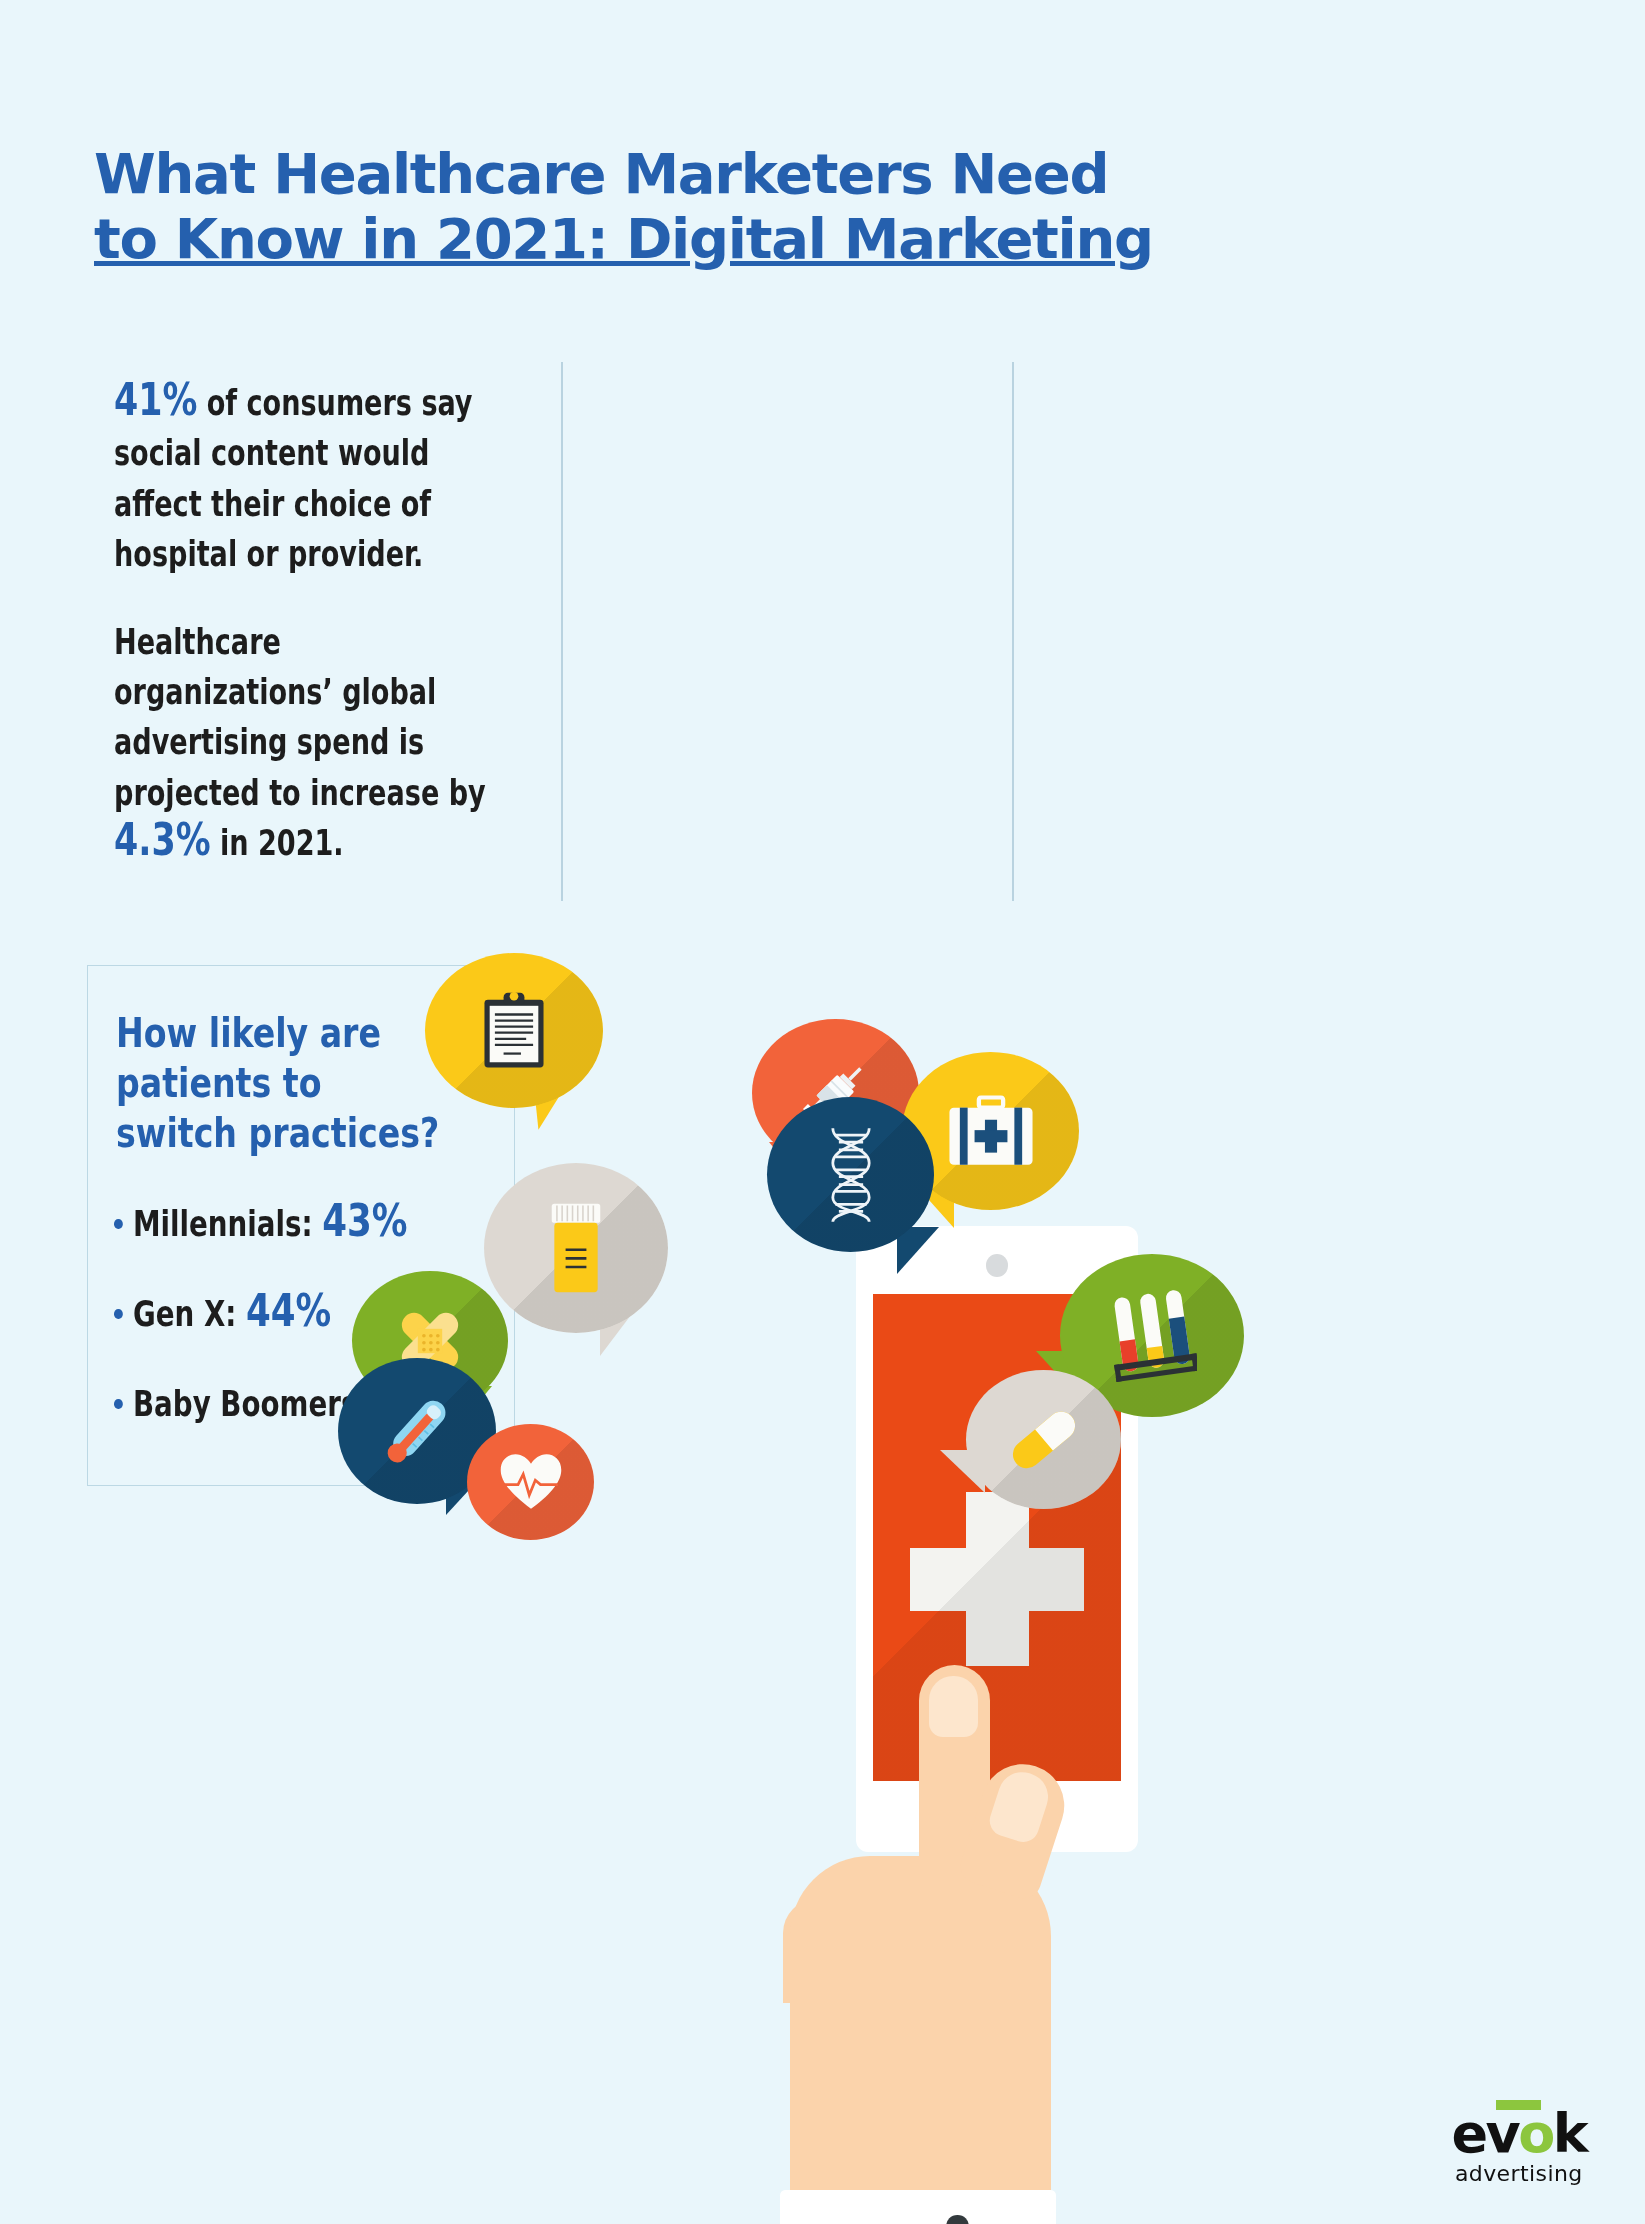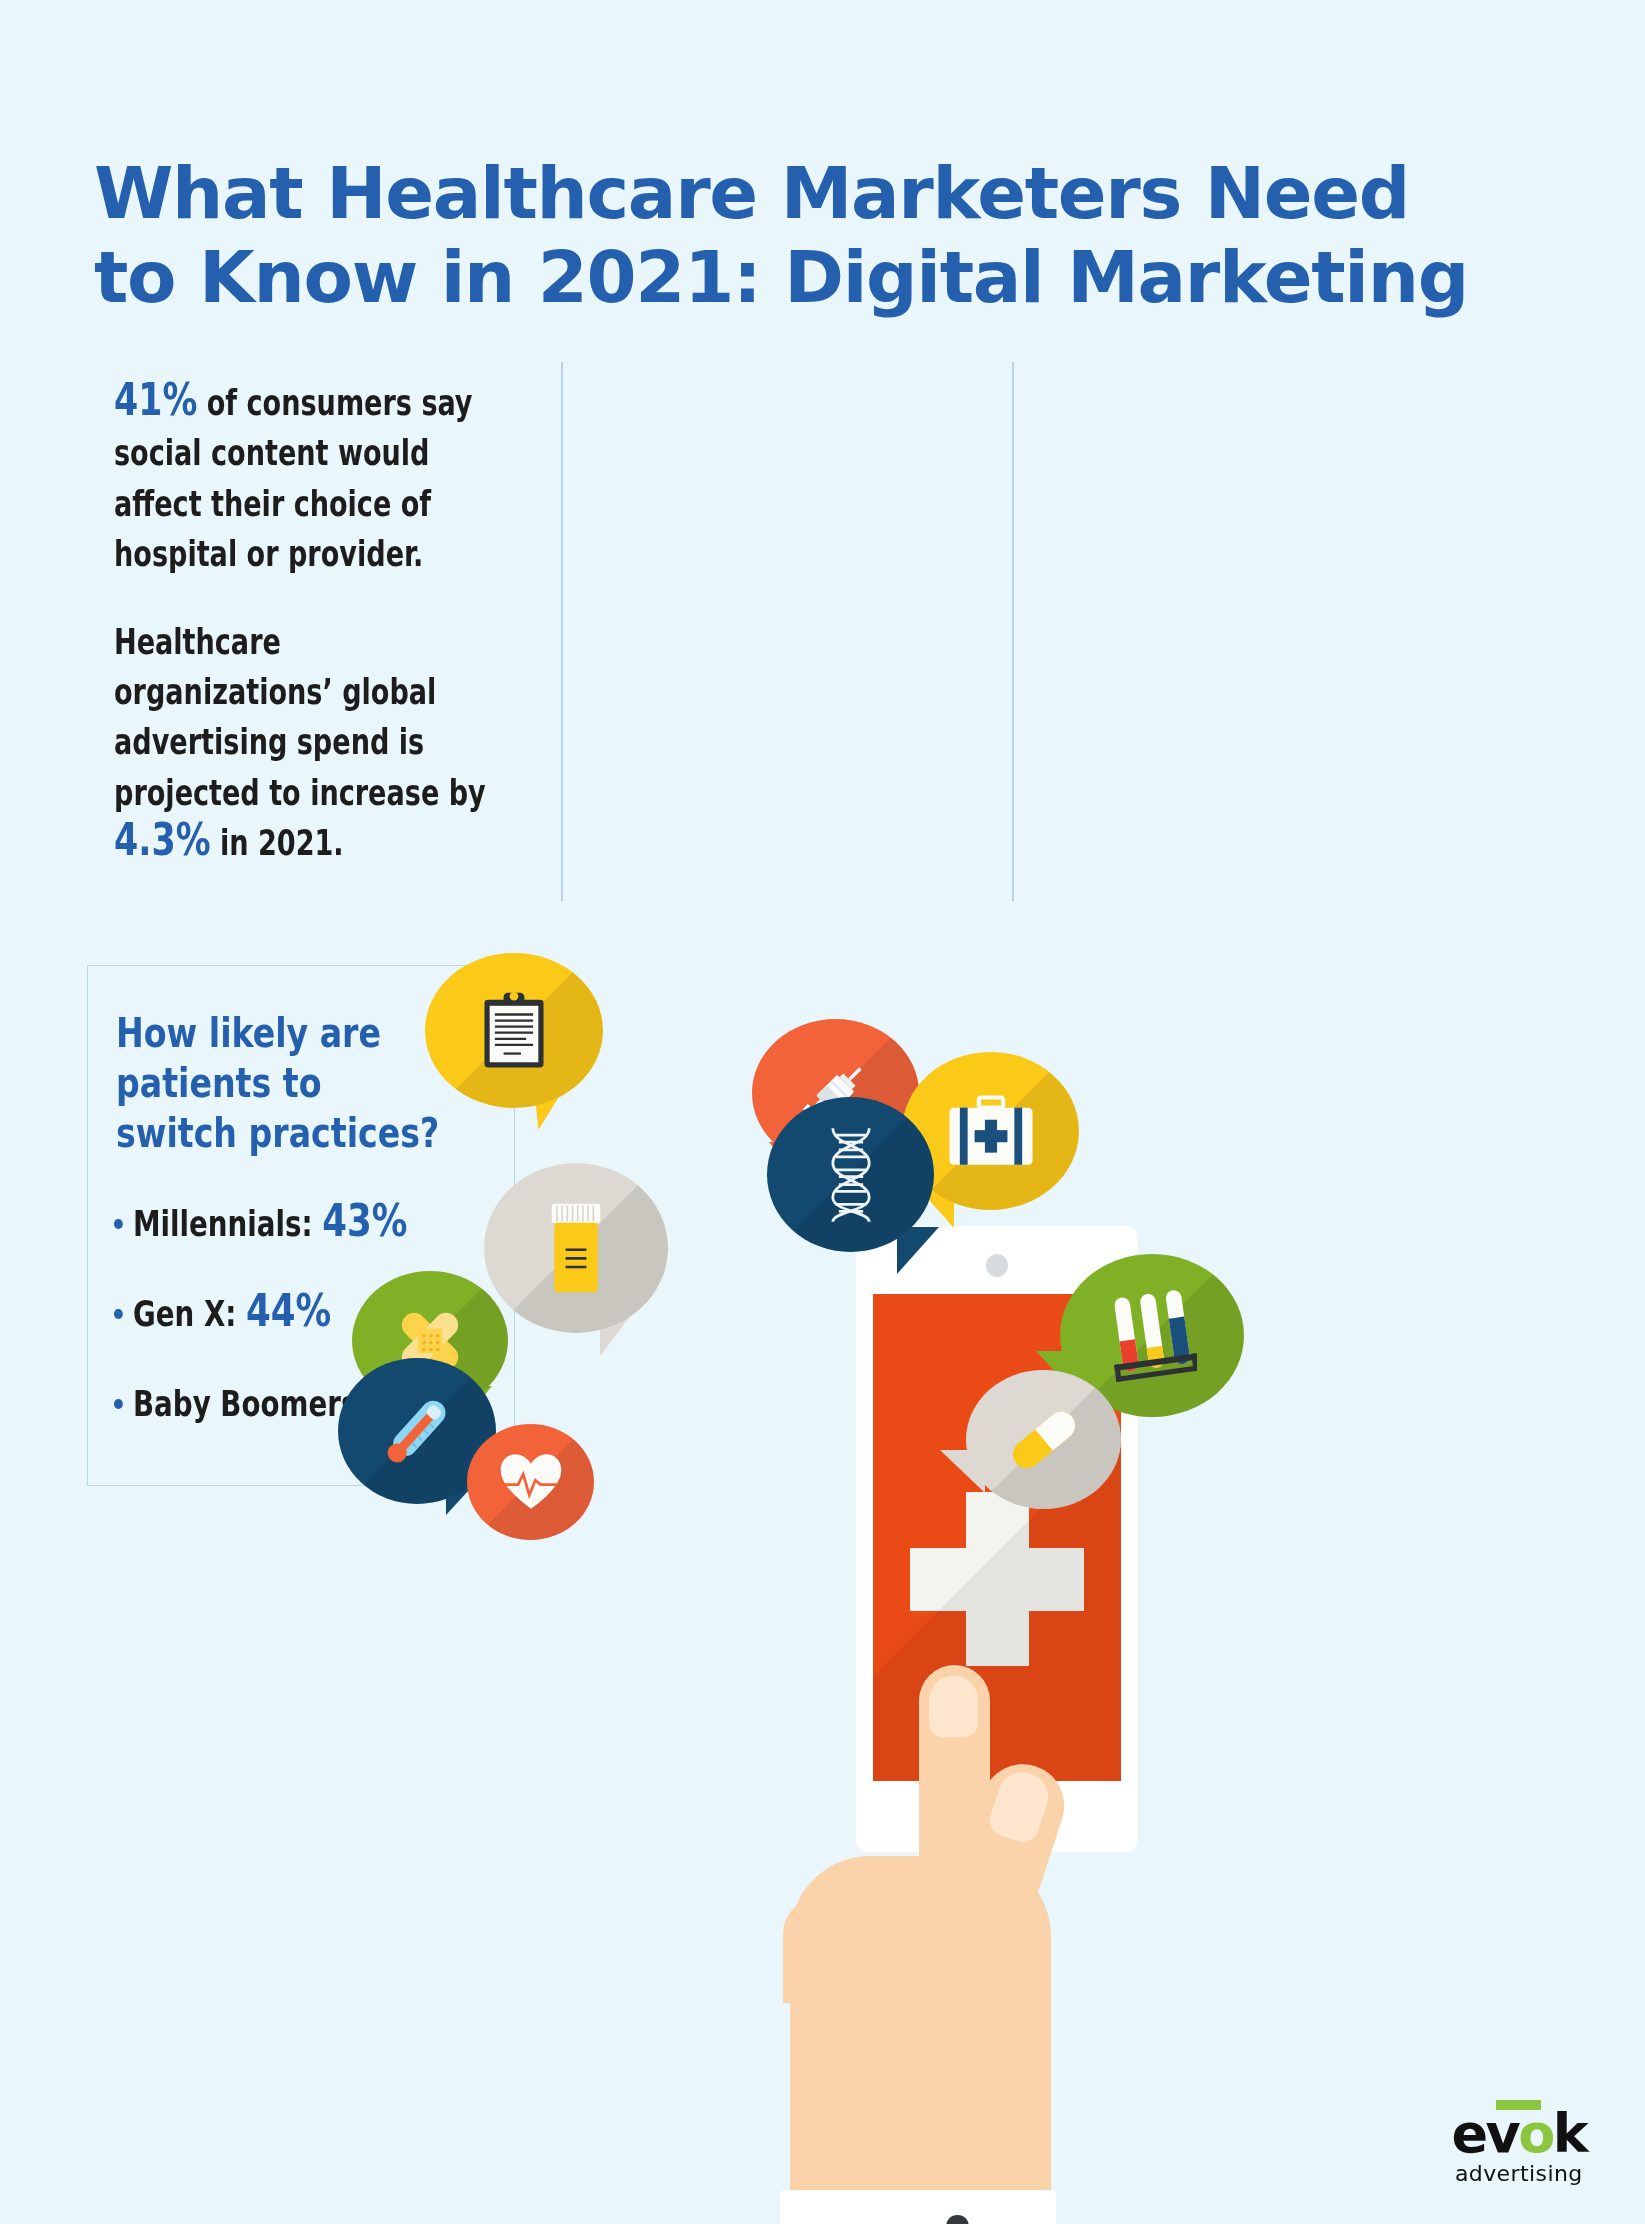--- a/index.html
+++ b/index.html
@@ -14,27 +14,27 @@
     background:#e9f6fb;
     overflow:hidden;
   }
 
   
   #title{
     position:absolute;
     left:94px; top:103px; width:1477px;
     font-family:"DejaVu Sans","Liberation Sans",sans-serif;
     font-weight:bold;
-    font-size:72px;
+    font-size:56px;
     line-height:1.17;
     letter-spacing:-1.3px;
     color:#2560ae;
     -webkit-font-smoothing:antialiased;
   }
-  #title .l2{display:block;}
+  #title .l2{display:block;text-decoration:underline;}
 
   
   #cols{
     position:absolute;
     left:0; top:343px; width:1645px; height:574px;
   }
   .col{
     position:absolute;
     top:0;
     margin-left:23px;

